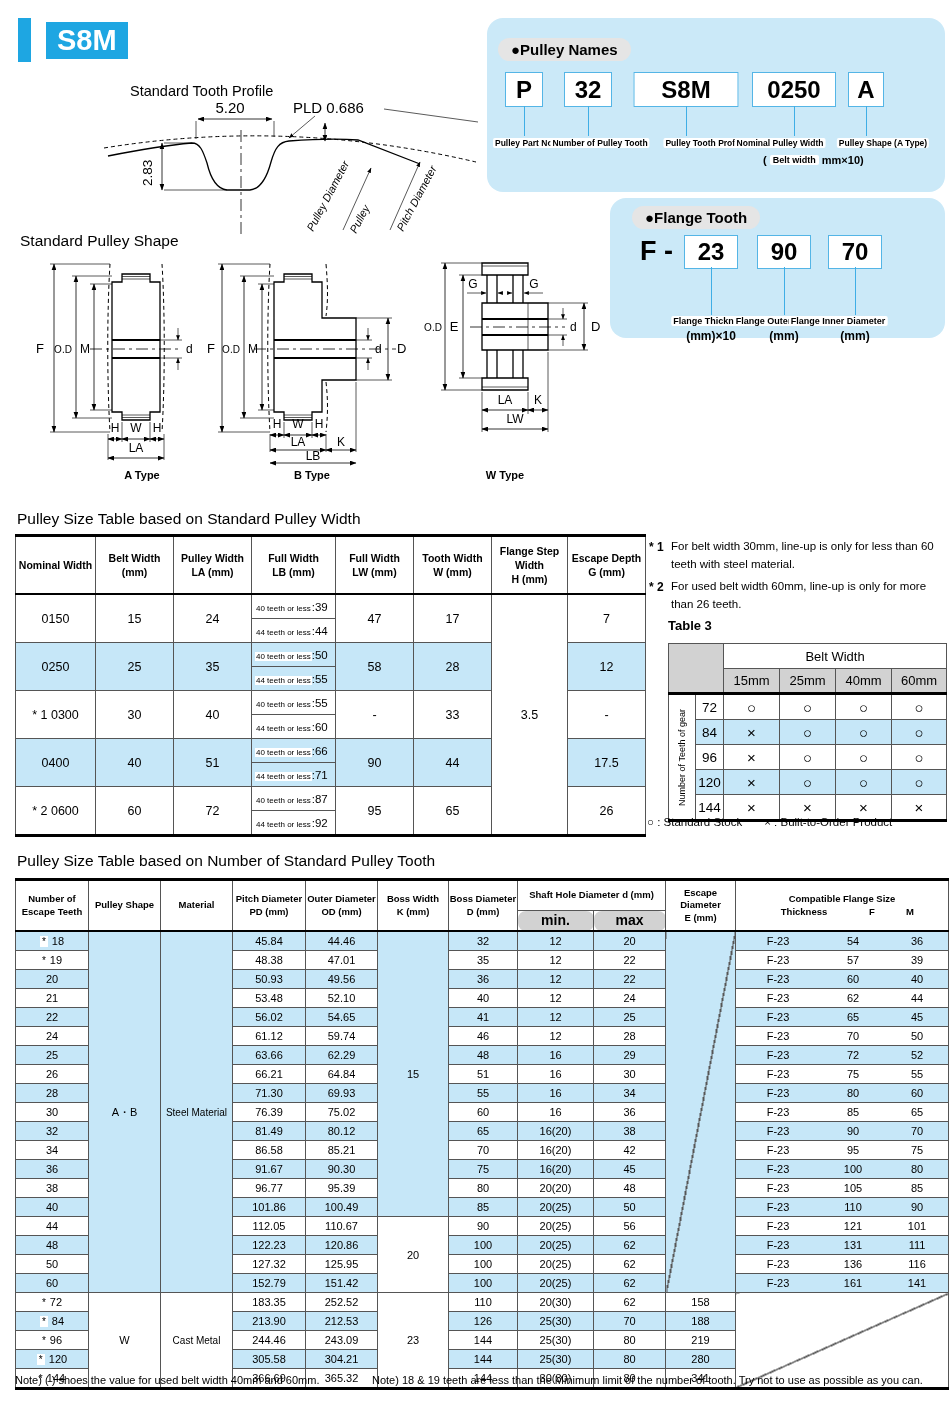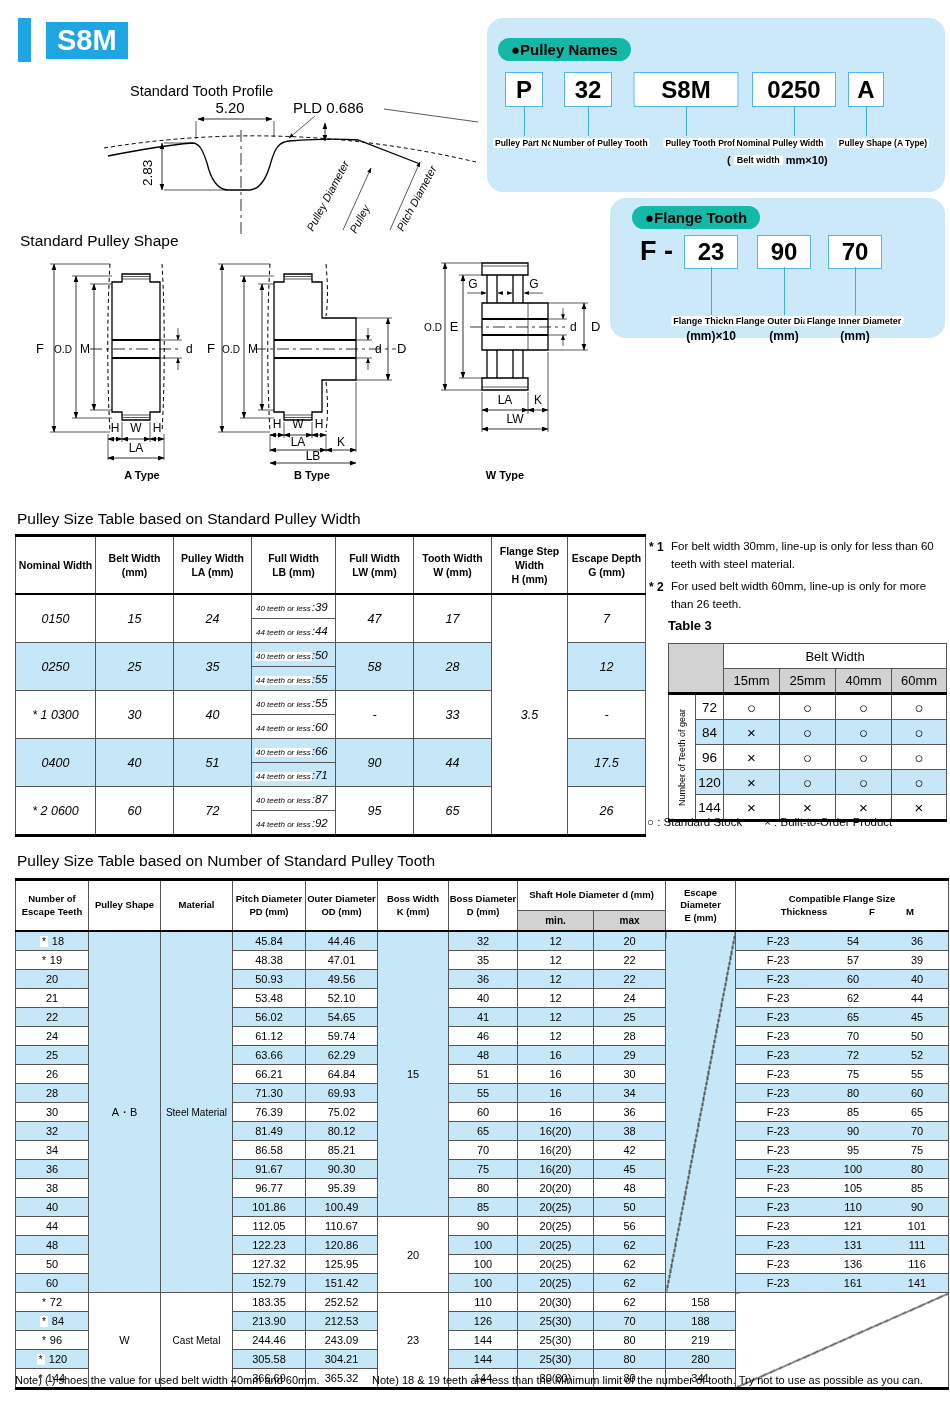--- a/index.html
+++ b/index.html
@@ -5,27 +5,27 @@
   html,body{margin:0;padding:0;background:#fff;}
   body{width:950px;height:1418px;position:relative;font-family:"Liberation Sans",sans-serif;color:#000;overflow:hidden;}
   .abs{position:absolute;}
   
   #header{left:18px;top:18px;display:flex;align-items:center;}
   #accent-bar{width:13px;height:44px;background:#1ea6e2;margin-right:6px;}
   #page-title{font-size:37px;font-weight:bold;letter-spacing:-1.5px;white-space:nowrap;}
   #badge{margin-left:9px;background:#1ea6e2;color:#fff;font-size:29px;font-weight:bold;padding:4px 11px;line-height:1;}
   
   .panel{position:absolute;background:#cbe9f8;border-radius:16px;}
-  .pill{position:absolute;background:#14b8a6;border-radius:14px;font-weight:bold;font-size:15px;padding:3px 13px;white-space:nowrap;}
+  .pill{position:absolute;background:#e5e5e5;border-radius:14px;font-weight:bold;font-size:15px;padding:3px 13px;white-space:nowrap;}
   .namebox{position:absolute;background:#fff;border:1px solid #54b5e6;text-align:center;font-weight:bold;font-size:24px;line-height:33px;transform:translateX(-50%);}
   .connector{position:absolute;width:1px;background:#3faee6;}
   .caption{position:absolute;background:#fff;font-size:8.5px;font-weight:bold;white-space:nowrap;transform:translateX(-50%);padding:0 2px;border-radius:2px;}
   .caption2{position:absolute;font-size:12px;font-weight:bold;white-space:nowrap;transform:translateX(-50%);}
   #flange-prefix{position:absolute;font-size:27px;font-weight:bold;}
-  #pn-subcaption{position:absolute;font-size:11px;font-weight:bold;white-space:nowrap;}
+  #pn-subcaption{position:absolute;font-size:11px;font-weight:bold;white-space:nowrap;margin-left:36px;}
   #pn-subcaption .wbg{background:#fff;font-size:9px;font-weight:bold;padding:0 3px;border-radius:2px;position:relative;top:-1px;}
   
   .h2{position:absolute;font-size:15.5px;color:#000;white-space:nowrap;}
   .h3{position:absolute;font-size:13px;font-weight:bold;white-space:nowrap;}
   .cap{position:absolute;top:469px;font-size:11px;font-weight:bold;transform:translateX(-50%);white-space:nowrap;}
   
   svg{position:absolute;overflow:visible;}
   svg text{font-family:"Liberation Sans",sans-serif;fill:#000;}
   .oln{fill:none;stroke:#000;stroke-width:1.3;}
   .thin{fill:none;stroke:#000;stroke-width:0.65;}
@@ -34,42 +34,42 @@
   .cl{fill:none;stroke:#000;stroke-width:0.8;stroke-dasharray:12 4 3 4;}
   .dim{fill:none;stroke:#000;stroke-width:0.8;}
   
   table{border-collapse:collapse;table-layout:fixed;position:absolute;background:#fff;}
   td,th{border:1px solid #555;text-align:center;padding:0;overflow:hidden;font-weight:normal;}
   .blue{background:#c6e7f8;}
   .gray{background:#d2d2d2;}
   
   #wt{left:15px;top:534px;width:630px;border-top:3px solid #000;border-bottom:3px solid #000;}
   #wt thead th{height:56px;font-size:10.5px;font-weight:bold;border-bottom:2px solid #000;line-height:1.35;}
-  #wt tbody td{height:23px;font-size:12.5px;font-style:italic;}
+  #wt tbody td{height:23px;font-size:12.5px;}
   #wt .lbcell{text-align:left;padding-left:3px;white-space:nowrap;}
   #wt .lbcell .lbl{font-size:8px;background:#fff;padding:0 1px;}
   #wt .lbcell .lbv{font-size:11.5px;}
   
   #t3{left:668px;top:643px;width:278px;border-bottom:3px solid #000;}
   #t3 th{font-size:13px;background:#d2d2d2;font-weight:normal;}
   #t3 .bw{background:#fff;height:24px;}
   #t3 .sz{height:25px;}
   #t3 thead{border-bottom:3px solid #000;}
   #t3 td{height:24px;font-size:13.5px;}
   #t3 .vcell{background:#fff;}
   #t3 .vtext{writing-mode:vertical-rl;transform:rotate(180deg);font-size:9px;margin:0 auto;line-height:1;white-space:nowrap;}
   #t3-legend{position:absolute;left:647px;top:816px;font-size:11.5px;white-space:nowrap;}
   #t3-legend span{margin-right:22px;}
   .sidenote{position:absolute;left:649px;width:300px;display:flex;font-size:11.5px;line-height:1.55;}
   .sidenote .mk{font-weight:bold;width:22px;flex:none;font-size:12px;}
   
   #tt{left:15px;top:878px;width:933px;border-top:3px solid #000;border-bottom:3px solid #000;}
   #tt th{font-size:9.5px;font-weight:bold;line-height:1.3;}
   #tt .hr1{height:31px;}
-  #tt .hr2 th{height:19px;font-size:10px;}
+  #tt .hr2 th{height:19px;font-size:14px;border-radius:8px;}
   #tt thead{border-bottom:2px solid #000;}
   #tt tbody td{height:18px;font-size:11px;}
   #tt .star{font-size:10px;margin-right:4px;}
   #tt .blue .star{background:#fff;padding:0 2px;}
   #tt .fcell span{display:inline-block;}
   #tt .fcell .s1{width:78px;}
   #tt .fcell .s2{width:72px;}
   #tt .fcell .s3{width:56px;}
   #tt .fhdr span{display:inline-block;font-weight:bold;}
   #tt .fhdr .s1{width:96px;}
@@ -120,21 +120,21 @@
       <div class="namebox" style="left: 101px; top: 37px; width: 52px; height: 32px; line-height: 31px;">23</div>
       <div class="connector" style="left: 101px; top: 69px; height: 48px;"></div>
       <div class="caption" style="left: 101px; top: 118px; font-size: 9px;">Flange Thickness</div>
       <div class="caption2" style="left: 101px; top: 131px;">(mm)×10</div>
       <div class="namebox" style="left: 174px; top: 37px; width: 52px; height: 32px; line-height: 31px;">90</div>
       <div class="connector" style="left: 174px; top: 69px; height: 48px;"></div>
       <div class="caption" style="left: 174px; top: 118px; font-size: 9px;">Flange Outer Diameter</div>
       <div class="caption2" style="left: 174px; top: 131px;">(mm)</div>
       <div class="namebox" style="left: 245px; top: 37px; width: 52px; height: 32px; line-height: 31px;">70</div>
       <div class="connector" style="left: 245px; top: 69px; height: 48px;"></div>
-      <div class="caption" style="left: 244px; top: 118px; font-size: 9px;">Flange Inner Diameter</div>
+      <div class="caption" style="left: 228px; top: 118px; font-size: 9px;">Flange Inner Diameter</div>
       <div class="caption2" style="left: 245px; top: 131px;">(mm)</div>
     </div>
 </div>
 
 <svg style="left:88px;top:82px;" width="395" height="152" viewBox="0 0 395 152">
   <defs>
     <marker id="mA" orient="auto" markerWidth="9" markerHeight="8" refX="7.5" refY="3">
         <path d="M0,0 L8,3 L0,6 Z"></path>
       </marker>
     <marker id="mB" orient="auto" markerWidth="9" markerHeight="8" refX="0.5" refY="3">

